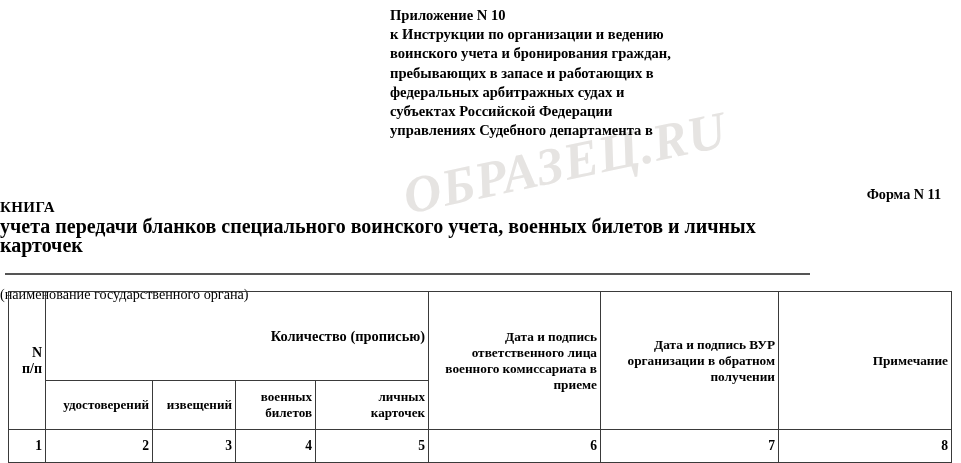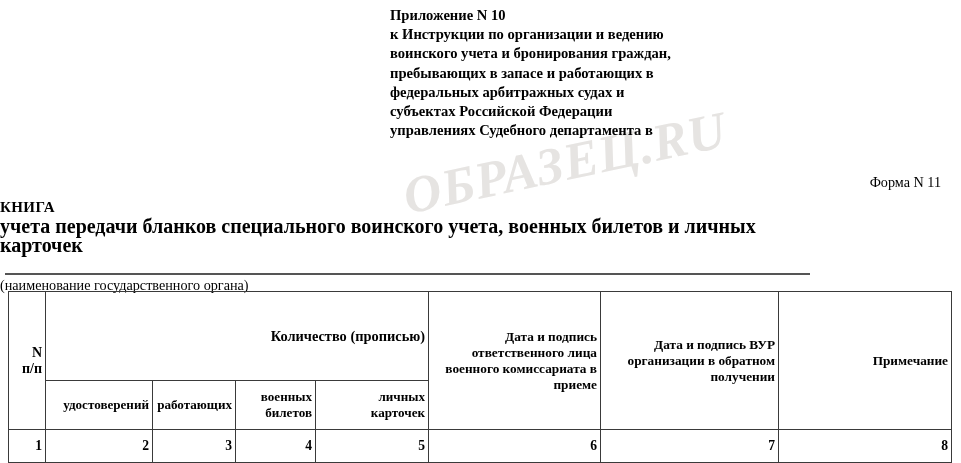--- a/index.html
+++ b/index.html
@@ -56,23 +56,23 @@
   .appendix-block .appendix-title {
     display: block;
   }
   .appendix-block .appendix-line {
     display: block;
   }
 
   .form-number {
     position: absolute;
     right: 20px;
-    top: 174px;
+    top: 186px;
     font-size: 14.2px;
-    font-weight: normal;
+    font-weight: bold;
     z-index: 2;
   }
 
   
   .title-block {
     position: absolute;
     left: 0;
     top: 198px;
     width: 812px;
     text-align: left;
@@ -93,21 +93,21 @@
   .rule {
     width: 805px;
     margin-left: 5px;
     height: 2px;
     background: #555555;
   }
   .doc-caption {
     font-size: 14.2px;
     font-weight: normal;
     line-height: 19px;
-    padding-top: 1px;
+    padding-top: 10px;
   }
 
   
   .table-wrap {
     position: absolute;
     left: 8px;
     top: 291px;
     width: 943px;
     z-index: 2;
   }
@@ -187,21 +187,21 @@
             <span>N</span><br>
             <span>п/п</span>
           </td>
           <td colspan="4" class="kolichestvo">Количество (прописью)</td>
           <td rowspan="2" class="hdr-tall">Дата и подпись ответственного лица военного комиссариата в приеме</td>
           <td rowspan="2" class="hdr-tall">Дата и подпись ВУР организации в обратном получении</td>
           <td rowspan="2" class="hdr-tall">Примечание</td>
         </tr>
         <tr class="row-sub">
           <td class="sub-label">удостоверений</td>
-          <td class="sub-label">работающих</td>
+          <td class="sub-label">извещений</td>
           <td class="sub-label">
             <span>военных</span><br>
             <span>билетов</span>
           </td>
           <td class="sub-label">
             <span>личных</span><br>
             <span>карточек</span>
           </td>
         </tr>
         <tr class="row-num">

